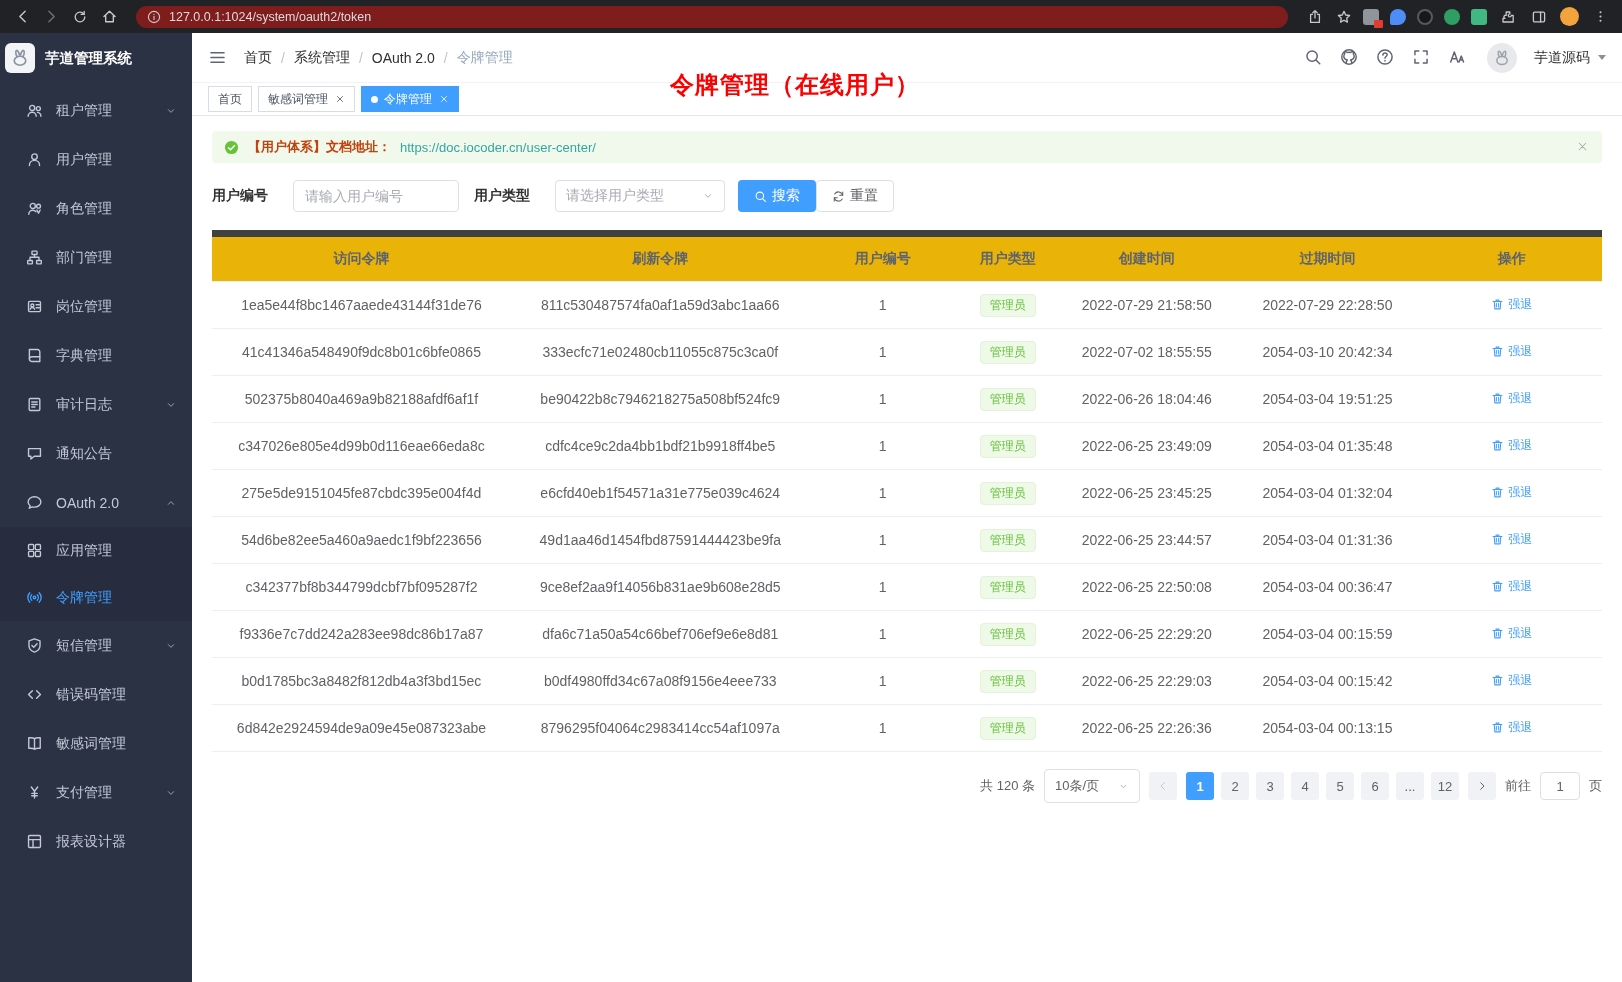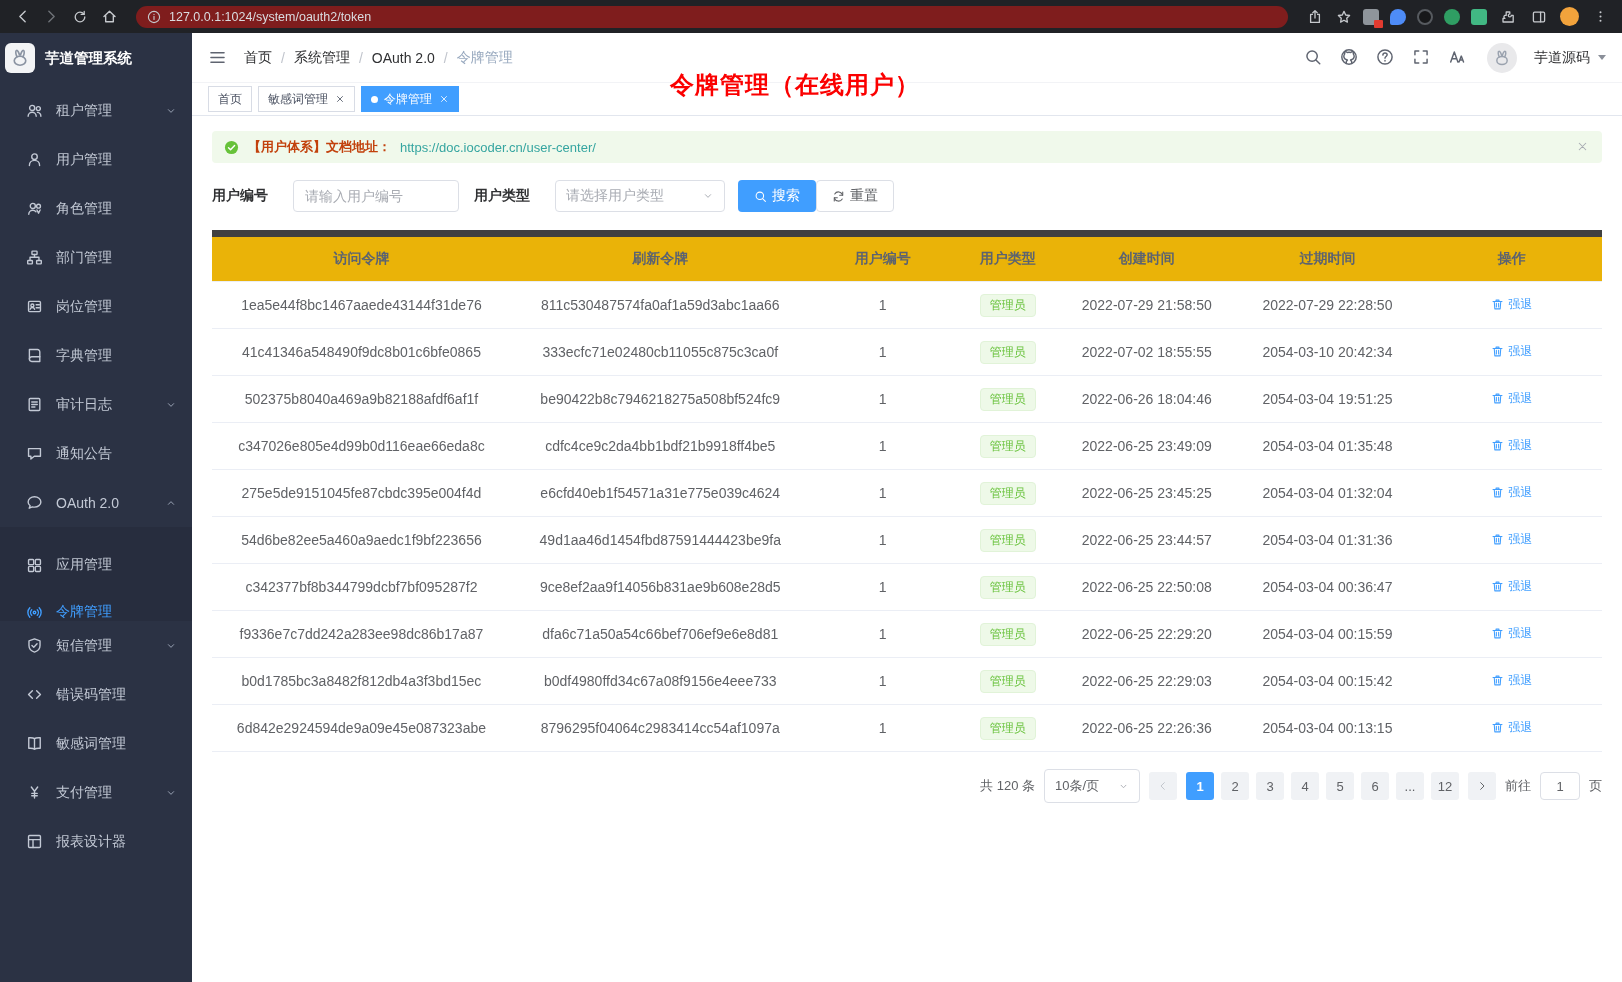--- a/index.html
+++ b/index.html
@@ -28,21 +28,21 @@
   
   .sidebar{width:192px;background:#2b3244;flex-shrink:0;display:flex;flex-direction:column;}
   .logo-row{height:50px;display:flex;align-items:center;gap:10px;padding:0 5px;cursor:pointer;}
   .logo-img{width:30px;height:30px;border-radius:6px;background:#f3f4f6;color:#8a93a2;display:flex;align-items:center;justify-content:center;flex-shrink:0;}
   .logo-title{color:#fff;font-size:14.5px;font-weight:700;white-space:nowrap;}
   .menu{flex:1;padding-top:3px;overflow:hidden;}
   .menu-item{height:49px;display:flex;align-items:center;padding:0 16px 0 26px;color:#c3c9d5;font-size:14px;position:relative;cursor:pointer;white-space:nowrap;}
   .menu-item .mi-icon{width:17px;height:17px;margin-right:13px;display:inline-flex;flex-shrink:0;}
   .menu-item .mi-chevron{position:absolute;right:15px;top:50%;transform:translateY(-50%);display:inline-flex;color:#9aa3b5;}
   .menu-item .mi-chevron.up{transform:translateY(-50%) rotate(180deg);}
-  .menu-item.sub{height:47px;background:#272d3e;align-items:flex-end;}
+  .menu-item.sub{height:47px;background:#272d3e;}
   .menu-item.active{color:#409eff;}
 
   
   .main{flex:1;position:relative;display:flex;flex-direction:column;background:#fff;min-width:0;}
   .navbar{height:50px;display:flex;align-items:center;padding:0 16px;border-bottom:1px solid #f2f3f6;}
   .nav-icon{width:19px;height:19px;display:inline-flex;color:#5f6470;cursor:pointer;}
   .breadcrumb{display:flex;align-items:center;gap:9px;margin-left:17px;font-size:14px;color:#303133;}
   .bc-item{cursor:pointer;}
   .bc-sep{color:#c0c4cc;}
   .bc-item.last{color:#97a8be;cursor:default;}

